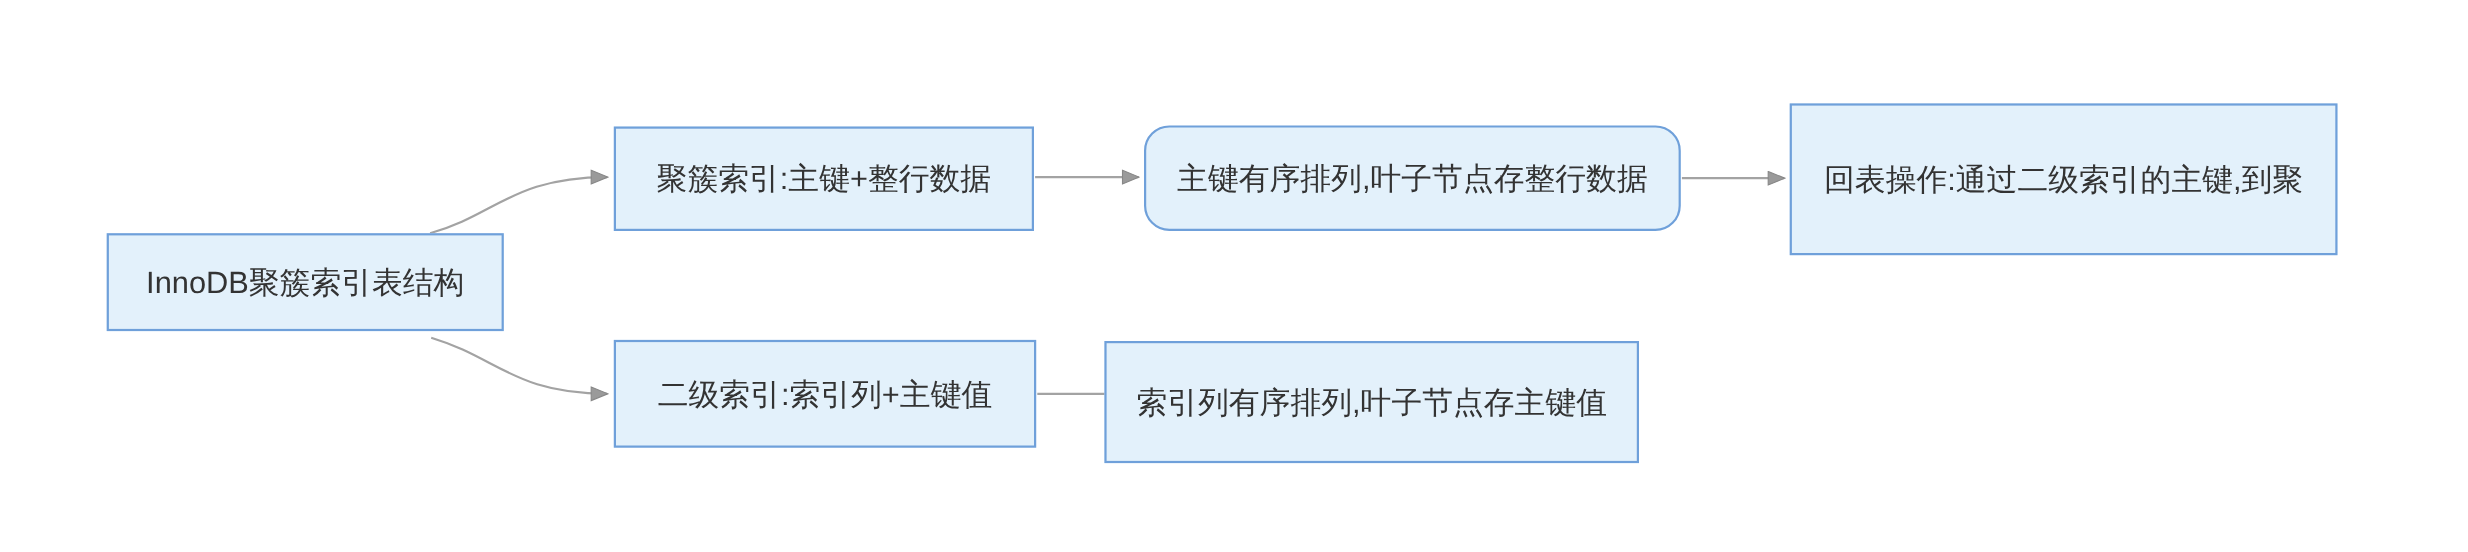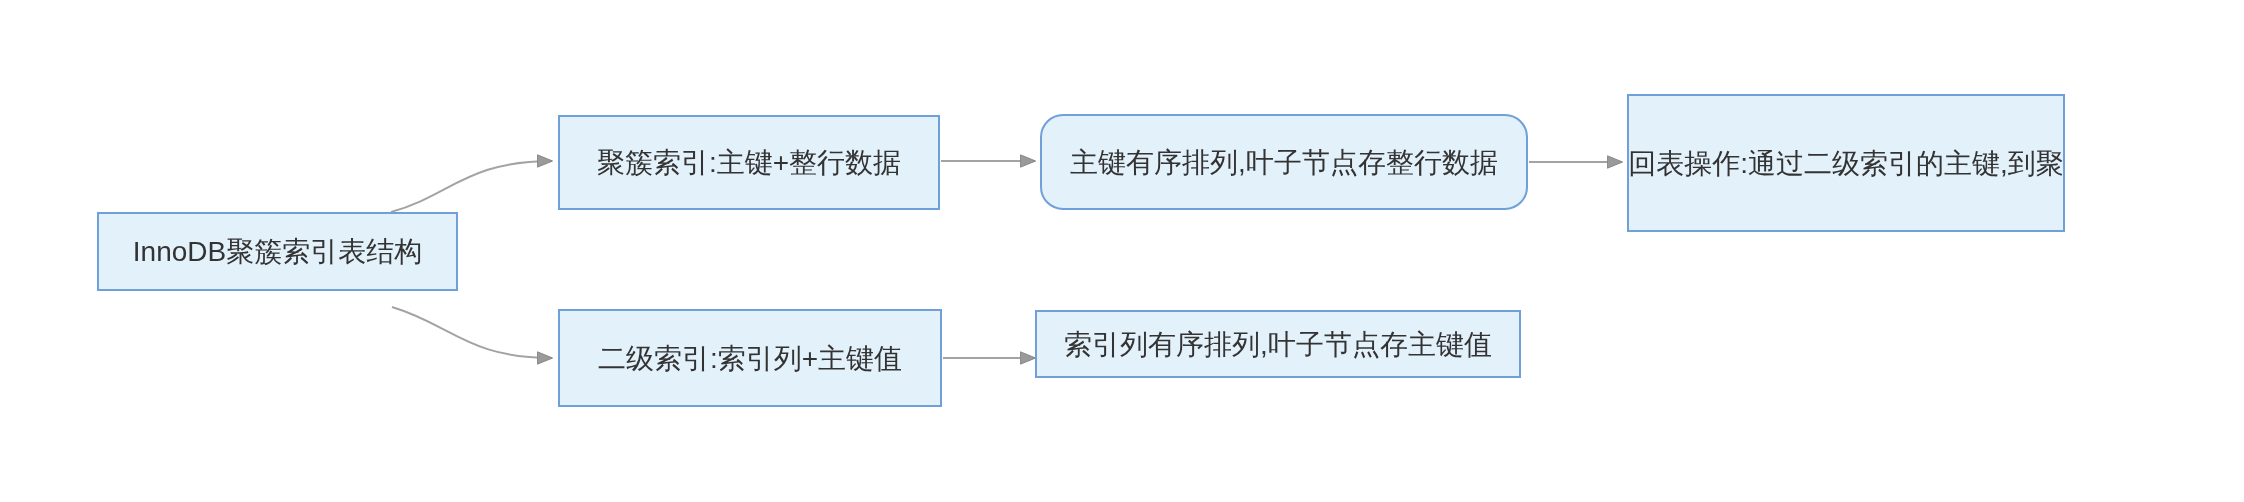--- a/index.html
+++ b/index.html
@@ -50,26 +50,26 @@
     display: flex;
     flex-direction: column;
     align-items: center;
     justify-content: center;
     text-align: center;
     color: var(--node-text);
     font-size: 28px;
     line-height: 45px;
     padding: 0 18px;
   }
-  .node-root            { left:  97px; top: 212px; width: 361px; height:  79px; }
+  .node-root            { left:  97px; top: 212px; width: 361px; height:  89px; }
   .node-clustered       { left: 558px; top: 115px; width: 382px; height:  95px; }
   .node-clustered-det   { left:1040px; top: 114px; width: 488px; height:  96px; border-radius: 23px; }
-  .node-table-lookup    { left:1627px; top:  94px; width: 438px; height: 138px; }
+  .node-table-lookup    { left:1627px; top:  94px; width: 498px; height: 138px; }
   .node-secondary       { left: 558px; top: 309px; width: 384px; height:  98px; }
-  .node-secondary-det   { left:1035px; top: 310px; width: 486px; height:  68px; }
+  .node-secondary-det   { left:1004px; top: 310px; width: 486px; height:  111px; }
   .node-line { display: block; white-space: nowrap; }
   .watermark {
     position: absolute;
     right: 10px;
     bottom: 8px;
     font-size: 31px;
     letter-spacing: 1px;
     color: var(--wm-color);
     text-shadow: 2px 2px 1px #ffffff, -1px -1px 0 rgba(125,125,125,0.25);
     white-space: nowrap;

